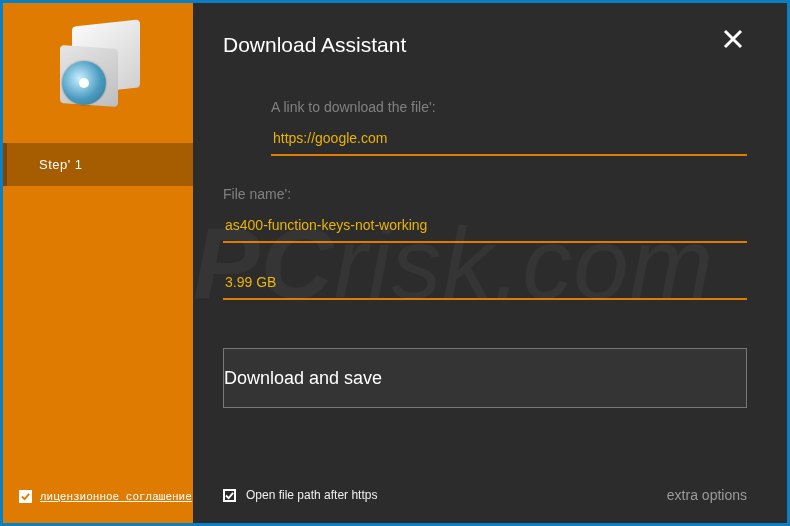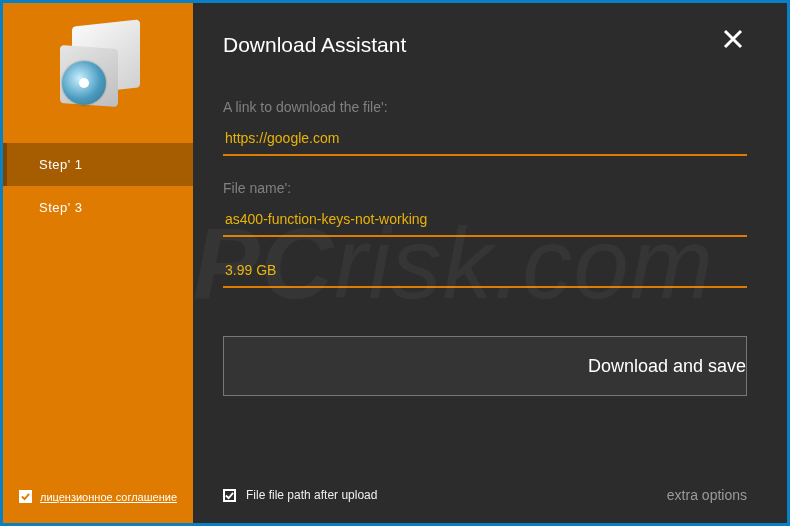--- a/index.html
+++ b/index.html
@@ -119,20 +119,21 @@
     background: #fff;
     display: inline-flex;
     align-items: center;
     justify-content: center;
     cursor: pointer;
   }
   .cbx svg { width: 9px; height:9px; }
   .license-text {
     text-decoration: underline;
     cursor: pointer;
+    font-family: Liberation Mono, monospace;
   }
   .main {
     flex: 1;
     background: #2c2c2c;
     position: relative;
     padding: 22px 40px 0 30px;
     display: flex;
     flex-direction: column;
   }
   .title-row {
@@ -144,23 +145,23 @@
     color: #fff;
     font-size: 21px;
     font-weight: 400;
   }
   .close-btn {
     cursor: pointer;
     padding: 2px;
   }
   .close-btn svg { width: 24px; height: 24px; stroke:#fff; stroke-width:3; }
   .field-block {
-    margin-top: 24px;
-  }
-  .field-block.first { margin-top: 42px; }
+    margin-top: 30px;
+  }
+  .field-block.first { margin-top: 42px; margin-left: 48px; }
   .field-label {
     color: #808080;
     font-size: 14px;
     margin-bottom: 14px;
   }
   .field-input {
     color: #eab308;
     font-size: 14px;
     background: transparent;
     border: none;
@@ -172,21 +173,21 @@
   }
   .download-btn {
     margin-top: 48px;
     height: 60px;
     border: 1px solid #777;
     background: rgba(70,70,70,.35);
     color: #fff;
     font-size: 18px;
     display: flex;
     align-items: center;
-    justify-content: flex-end;
+    justify-content: flex-start;
     cursor: pointer;
   }
   .main-footer {
     position: absolute;
     bottom: 20px;
     left: 30px;
     right: 40px;
     display: flex;
     justify-content: space-between;
     align-items: center;
@@ -240,23 +241,20 @@
       <div class="logo-wrap">
         <div class="installer-icon">
           <div class="box-back"></div>
           <div class="box-front"></div>
           <div class="disc"></div>
         </div>
       </div>
       <nav class="steps">
         <div class="step active">
           <span>Step' 1</span>
-        </div>
-        <div class="step">
-          <span>Step' 3</span>
         </div>
       </nav>
       <div class="sidebar-footer">
         <span class="cbx">
           <svg viewBox="0 0 10 10">
               <path d="M1 5 L4 8 L9 2" stroke="#de7b00" stroke-width="2" fill="none"></path>
             </svg>
         </span>
         <span class="license-text">лицензионное соглашение</span>
       </div>
@@ -296,20 +294,20 @@
         <span>Download and save</span>
       </div>
 
       <div class="main-footer">
         <div class="footer-left">
           <span class="cbx2">
             <svg viewBox="0 0 10 10">
                 <path d="M1 5 L4 8 L9 2" stroke="#fff" stroke-width="2" fill="none"></path>
               </svg>
           </span>
-          <span>File file path after upload</span>
+          <span>Open file path after https</span>
         </div>
         <span class="extra-opts">extra options</span>
       </div>
     </main>
 
   </div>
 </div>
 
 </body></html>

